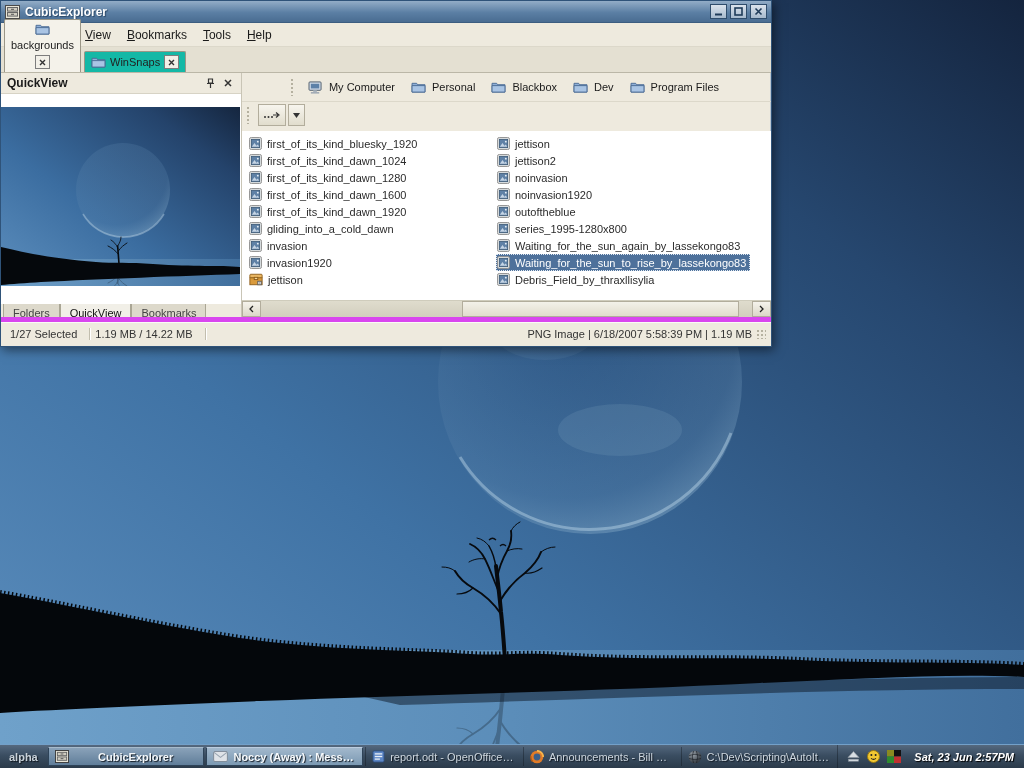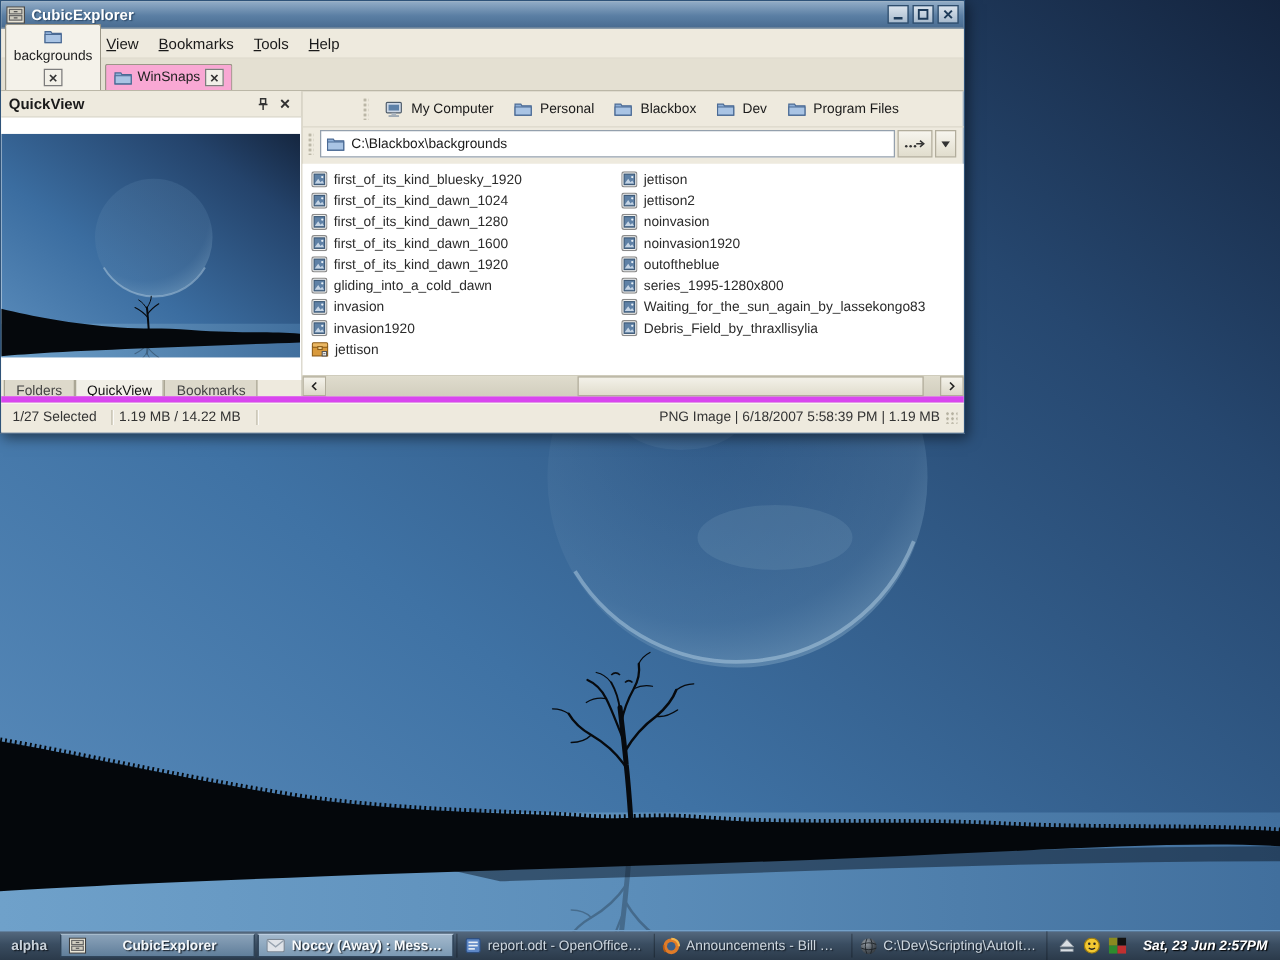--- a/index.html
+++ b/index.html
@@ -25,21 +25,21 @@
   }
   .title-text{color:#fff;font-weight:bold;font-size:12px;text-shadow:1px 1px 1px #2a4766;margin-left:5px;flex:1;}
   .win-btn{width:17px;height:15px;margin-left:3px;padding:0;
     background:linear-gradient(#dbe3ec,#a7bacd);border:1px solid #2f4d6c;
     display:flex;align-items:center;justify-content:center;cursor:default;}
   .menubar{height:23px;flex:0 0 23px;display:flex;align-items:center;padding:0 4px;background:#eeeade;border-bottom:1px solid #dcd8ca;}
   .menu-item{display:inline-block;font-size:12px;color:#1a1a1a;padding:3px 8px;}
   .menu-item::first-letter{text-decoration:underline;}
   .tabbar{height:23px;flex:0 0 23px;background:#e4e0d2;display:flex;align-items:flex-end;padding:2px 3px 0;gap:3px;border-bottom:1px solid #bbb7a7;}
   .tab{display:flex;align-items:center;gap:4px;padding:3px 6px;font-size:11px;color:#222;
-    border:1px solid #9a9687;border-bottom:none;border-radius:2px 2px 0 0;background:#f9a8d4;}
+    border:1px solid #9a9687;border-bottom:none;border-radius:2px 2px 0 0;background:#14b8a6;}
   .tab.active{background:#f4f2ea;flex-direction:column;}
   .tab-close{width:13px;height:12px;border:1px solid #7d7d7d;background:#f2f0e8;display:flex;align-items:center;justify-content:center;}
   .main{flex:1;display:flex;min-height:0;}
   
   .leftpanel{width:240px;flex:0 0 240px;display:flex;flex-direction:column;border-right:1px solid #c9c5b6;background:#eeeade;}
   .qv-header{height:20px;flex:0 0 20px;display:flex;align-items:center;padding:0 6px;background:#eeeade;}
   .qv-title{font-weight:bold;font-size:12px;color:#1a1a1a;flex:1;}
   .qv-tool{width:14px;height:14px;display:flex;align-items:center;justify-content:center;margin-left:4px;}
   .qv-body{background:#fff;height:197px;flex:0 0 197px;padding-top:13px;border-top:1px solid #d7d3c5;}
   .panel-tabs{margin-top:auto;display:flex;align-items:flex-start;padding:0 0 2px 2px;gap:0;}
@@ -320,29 +320,20 @@
               <svg width="15" height="12" viewBox="0 0 16 13">
                 <path d="M1 2.5 h5 l1 1.5 h8 v8 h-14 z" fill="#8fb0d8" stroke="#4a6a94"></path>
                 <path d="M1 5 h14 v7 h-14 z" fill="#a9c4e4" stroke="#4a6a94"></path>
               </svg>
             </span>
             <span class="tb-label">Program Files</span>
           </button>
         </div>
       <div class="addr-row">
         <span class="grip"></span>
-        <div class="addr-field">
-          <span class="icon">
-            <svg width="15" height="12" viewBox="0 0 16 13">
-                <path d="M1 2.5 h5 l1 1.5 h8 v8 h-14 z" fill="#8fb0d8" stroke="#4a6a94"></path>
-                <path d="M1 5 h14 v7 h-14 z" fill="#a9c4e4" stroke="#4a6a94"></path>
-              </svg>
-          </span>
-          <span>C:\Blackbox\backgrounds</span>
-        </div>
         <button class="addr-btn" style="width:28px;">
           <svg width="18" height="8" viewBox="0 0 18 8">
               <circle cx="2" cy="6" r="1" fill="#333"></circle>
               <circle cx="5.5" cy="6" r="1" fill="#333"></circle>
               <circle cx="9" cy="6" r="1" fill="#333"></circle>
               <path d="M10 4 h5 M13 1.5 L16 4 L13 6.5" stroke="#333" fill="none" stroke-width="1.2"></path>
             </svg>
         </button>
         <button class="addr-btn" style="width:17px;">
           <svg width="7" height="5" viewBox="0 0 7 5">
@@ -524,20 +515,31 @@
               <span class="icon">
                 <svg width="13" height="13" viewBox="0 0 14 14">
                   <rect x="0.5" y="0.5" width="13" height="13" rx="2" fill="#f0f0ee" stroke="#8a8a8a"></rect>
                   <rect x="2.5" y="2.5" width="9" height="9" fill="#5f81a6" stroke="#3e5a78"></rect>
                   <path d="M3 10.5 L6 6.5 L8 9.5 L9.5 8 L11 10.5 Z" fill="#d7e3ee" opacity="0.85"></path>
                   <circle cx="9.5" cy="5" r="1" fill="#e8f0f6"></circle>
                 </svg>
               </span>
               <span class="file-label">Waiting_for_the_sun_again_by_lassekongo83</span>
             </div>
+            <div class="file-row selected">
+              <span class="icon">
+                <svg width="13" height="13" viewBox="0 0 14 14">
+                  <rect x="0.5" y="0.5" width="13" height="13" rx="2" fill="#f0f0ee" stroke="#8a8a8a"></rect>
+                  <rect x="2.5" y="2.5" width="9" height="9" fill="#5f81a6" stroke="#3e5a78"></rect>
+                  <path d="M3 10.5 L6 6.5 L8 9.5 L9.5 8 L11 10.5 Z" fill="#d7e3ee" opacity="0.85"></path>
+                  <circle cx="9.5" cy="5" r="1" fill="#e8f0f6"></circle>
+                </svg>
+              </span>
+              <span class="file-label">Waiting_for_the_sun_to_rise_by_lassekongo83</span>
+            </div>
             <div class="file-row">
               <span class="icon">
                 <svg width="13" height="13" viewBox="0 0 14 14">
                   <rect x="0.5" y="0.5" width="13" height="13" rx="2" fill="#f0f0ee" stroke="#8a8a8a"></rect>
                   <rect x="2.5" y="2.5" width="9" height="9" fill="#5f81a6" stroke="#3e5a78"></rect>
                   <path d="M3 10.5 L6 6.5 L8 9.5 L9.5 8 L11 10.5 Z" fill="#d7e3ee" opacity="0.85"></path>
                   <circle cx="9.5" cy="5" r="1" fill="#e8f0f6"></circle>
                 </svg>
               </span>
               <span class="file-label">Debris_Field_by_thraxllisylia</span>

